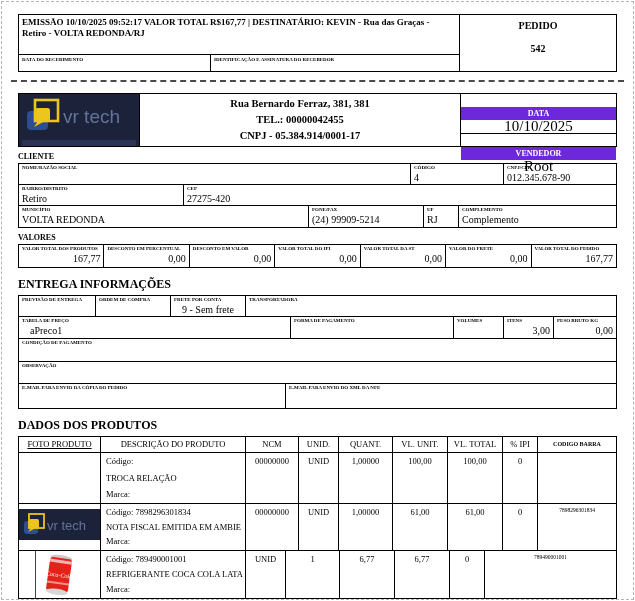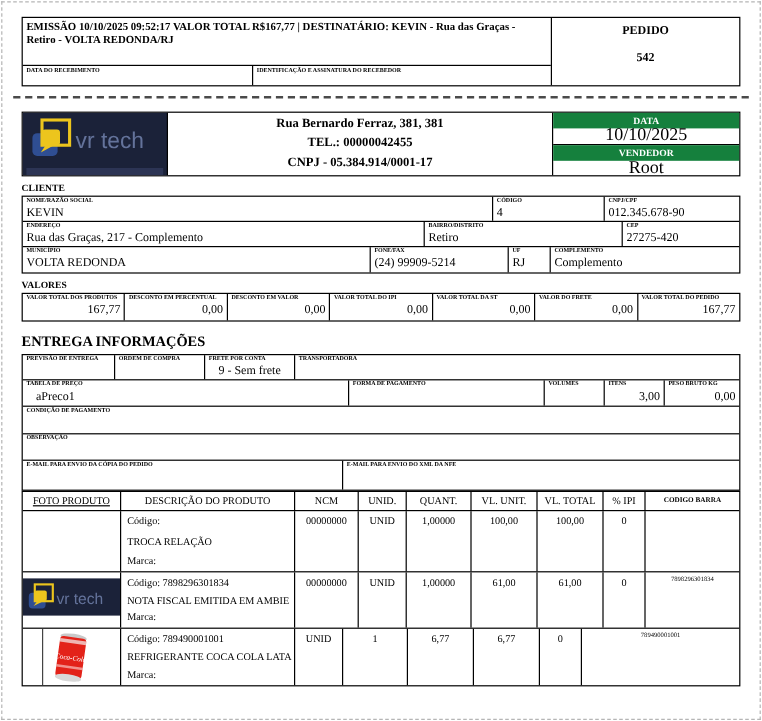--- a/index.html
+++ b/index.html
@@ -21,21 +21,21 @@
 
   
   .dash-sep { border-top:2px dashed #4a4a4a; margin:8px -7px 11px -7px; height:0; }
 
   
   .comp { display:flex; border:1px solid #000; height:54px; }
   .comp-logo { width:121px; border-right:1px solid #000; background:#1b2239; position:relative; overflow:hidden; }
   .comp-logo .strip { position:absolute; left:3px; right:3px; bottom:0; height:6px; background:#2c3454; }
   .comp-center { flex:1; display:flex; flex-direction:column; justify-content:space-between; text-align:center; font-weight:bold; font-size:10.5px; padding:4px 0 5px; }
   .comp-right { width:156px; border-left:1px solid #000; display:flex; flex-direction:column; text-align:center; }
-  .comp-right .bar { background:#15803d; color:#fff; font-weight:bold; font-size:8px; flex:1; line-height:13px; }
+  .comp-right .bar { background:#6d28d9; color:#fff; font-weight:bold; font-size:8px; flex:1; line-height:13px;margin-top:13px; }
   .comp-right .val { flex:1; font-size:15px; line-height:13px; border-bottom:1px solid #000; }
   .comp-right .val:last-child { border-bottom:none; }
 
   
   .sec-label { font-weight:bold; font-size:8px; margin:5px 0 2px; }
   .sec-heading { font-weight:bold; font-size:12px; margin:9px 0 3px; }
   .ftable { border:1px solid #000; }
   .frow { display:flex; border-bottom:1px solid #000; }
   .frow:last-child { border-bottom:none; }
   .fcell { border-right:1px solid #000; padding:1px 3px; overflow:hidden; position:relative; }
@@ -125,36 +125,31 @@
       <div class="bar">VENDEDOR</div>
       <div class="val">Root</div>
     </div>
   </div>
 
   <div class="sec-label">CLIENTE</div>
   <div class="ftable">
     <div class="frow h21">
       <div class="fcell c-name">
         <span class="lbl">NOME/RAZÃO SOCIAL</span>
-        <span class="val">KEVIN</span>
       </div>
       <div class="fcell c-code">
         <span class="lbl">CÓDIGO</span>
         <span class="val">4</span>
       </div>
       <div class="fcell c-cpf">
         <span class="lbl">CNPJ/CPF</span>
         <span class="val">012.345.678-90</span>
       </div>
     </div>
     <div class="frow h21">
-      <div class="fcell c-addr">
-        <span class="lbl">ENDEREÇO</span>
-        <span class="val">Rua das Graças, 217 - Complemento</span>
-      </div>
       <div class="fcell c-district">
         <span class="lbl">BAIRRO/DISTRITO</span>
         <span class="val">Retiro</span>
       </div>
       <div class="fcell c-cep">
         <span class="lbl">CEP</span>
         <span class="val">27275-420</span>
       </div>
     </div>
     <div class="frow h21">
@@ -270,20 +265,21 @@
         <span class="lbl">E-MAIL PARA ENVIO DA CÓPIA DO PEDIDO</span>
         <span class="val"></span>
       </div>
       <div class="fcell o-email2">
         <span class="lbl">E-MAIL PARA ENVIO DO XML DA NFE</span>
         <span class="val"></span>
       </div>
     </div>
   </div>
 
+  <div class="sec-heading">DADOS DOS PRODUTOS</div>
   <div class="ptable">
     <div class="prow phead">
       <div class="pcell p-foto">FOTO PRODUTO</div>
       <div class="pcell p-desc">DESCRIÇÃO DO PRODUTO</div>
       <div class="pcell p-ncm">NCM</div>
       <div class="pcell p-unid">UNID.</div>
       <div class="pcell p-quant">QUANT.</div>
       <div class="pcell p-vlunit">VL. UNIT.</div>
       <div class="pcell p-vltotal">VL. TOTAL</div>
       <div class="pcell p-ipi">% IPI</div>

